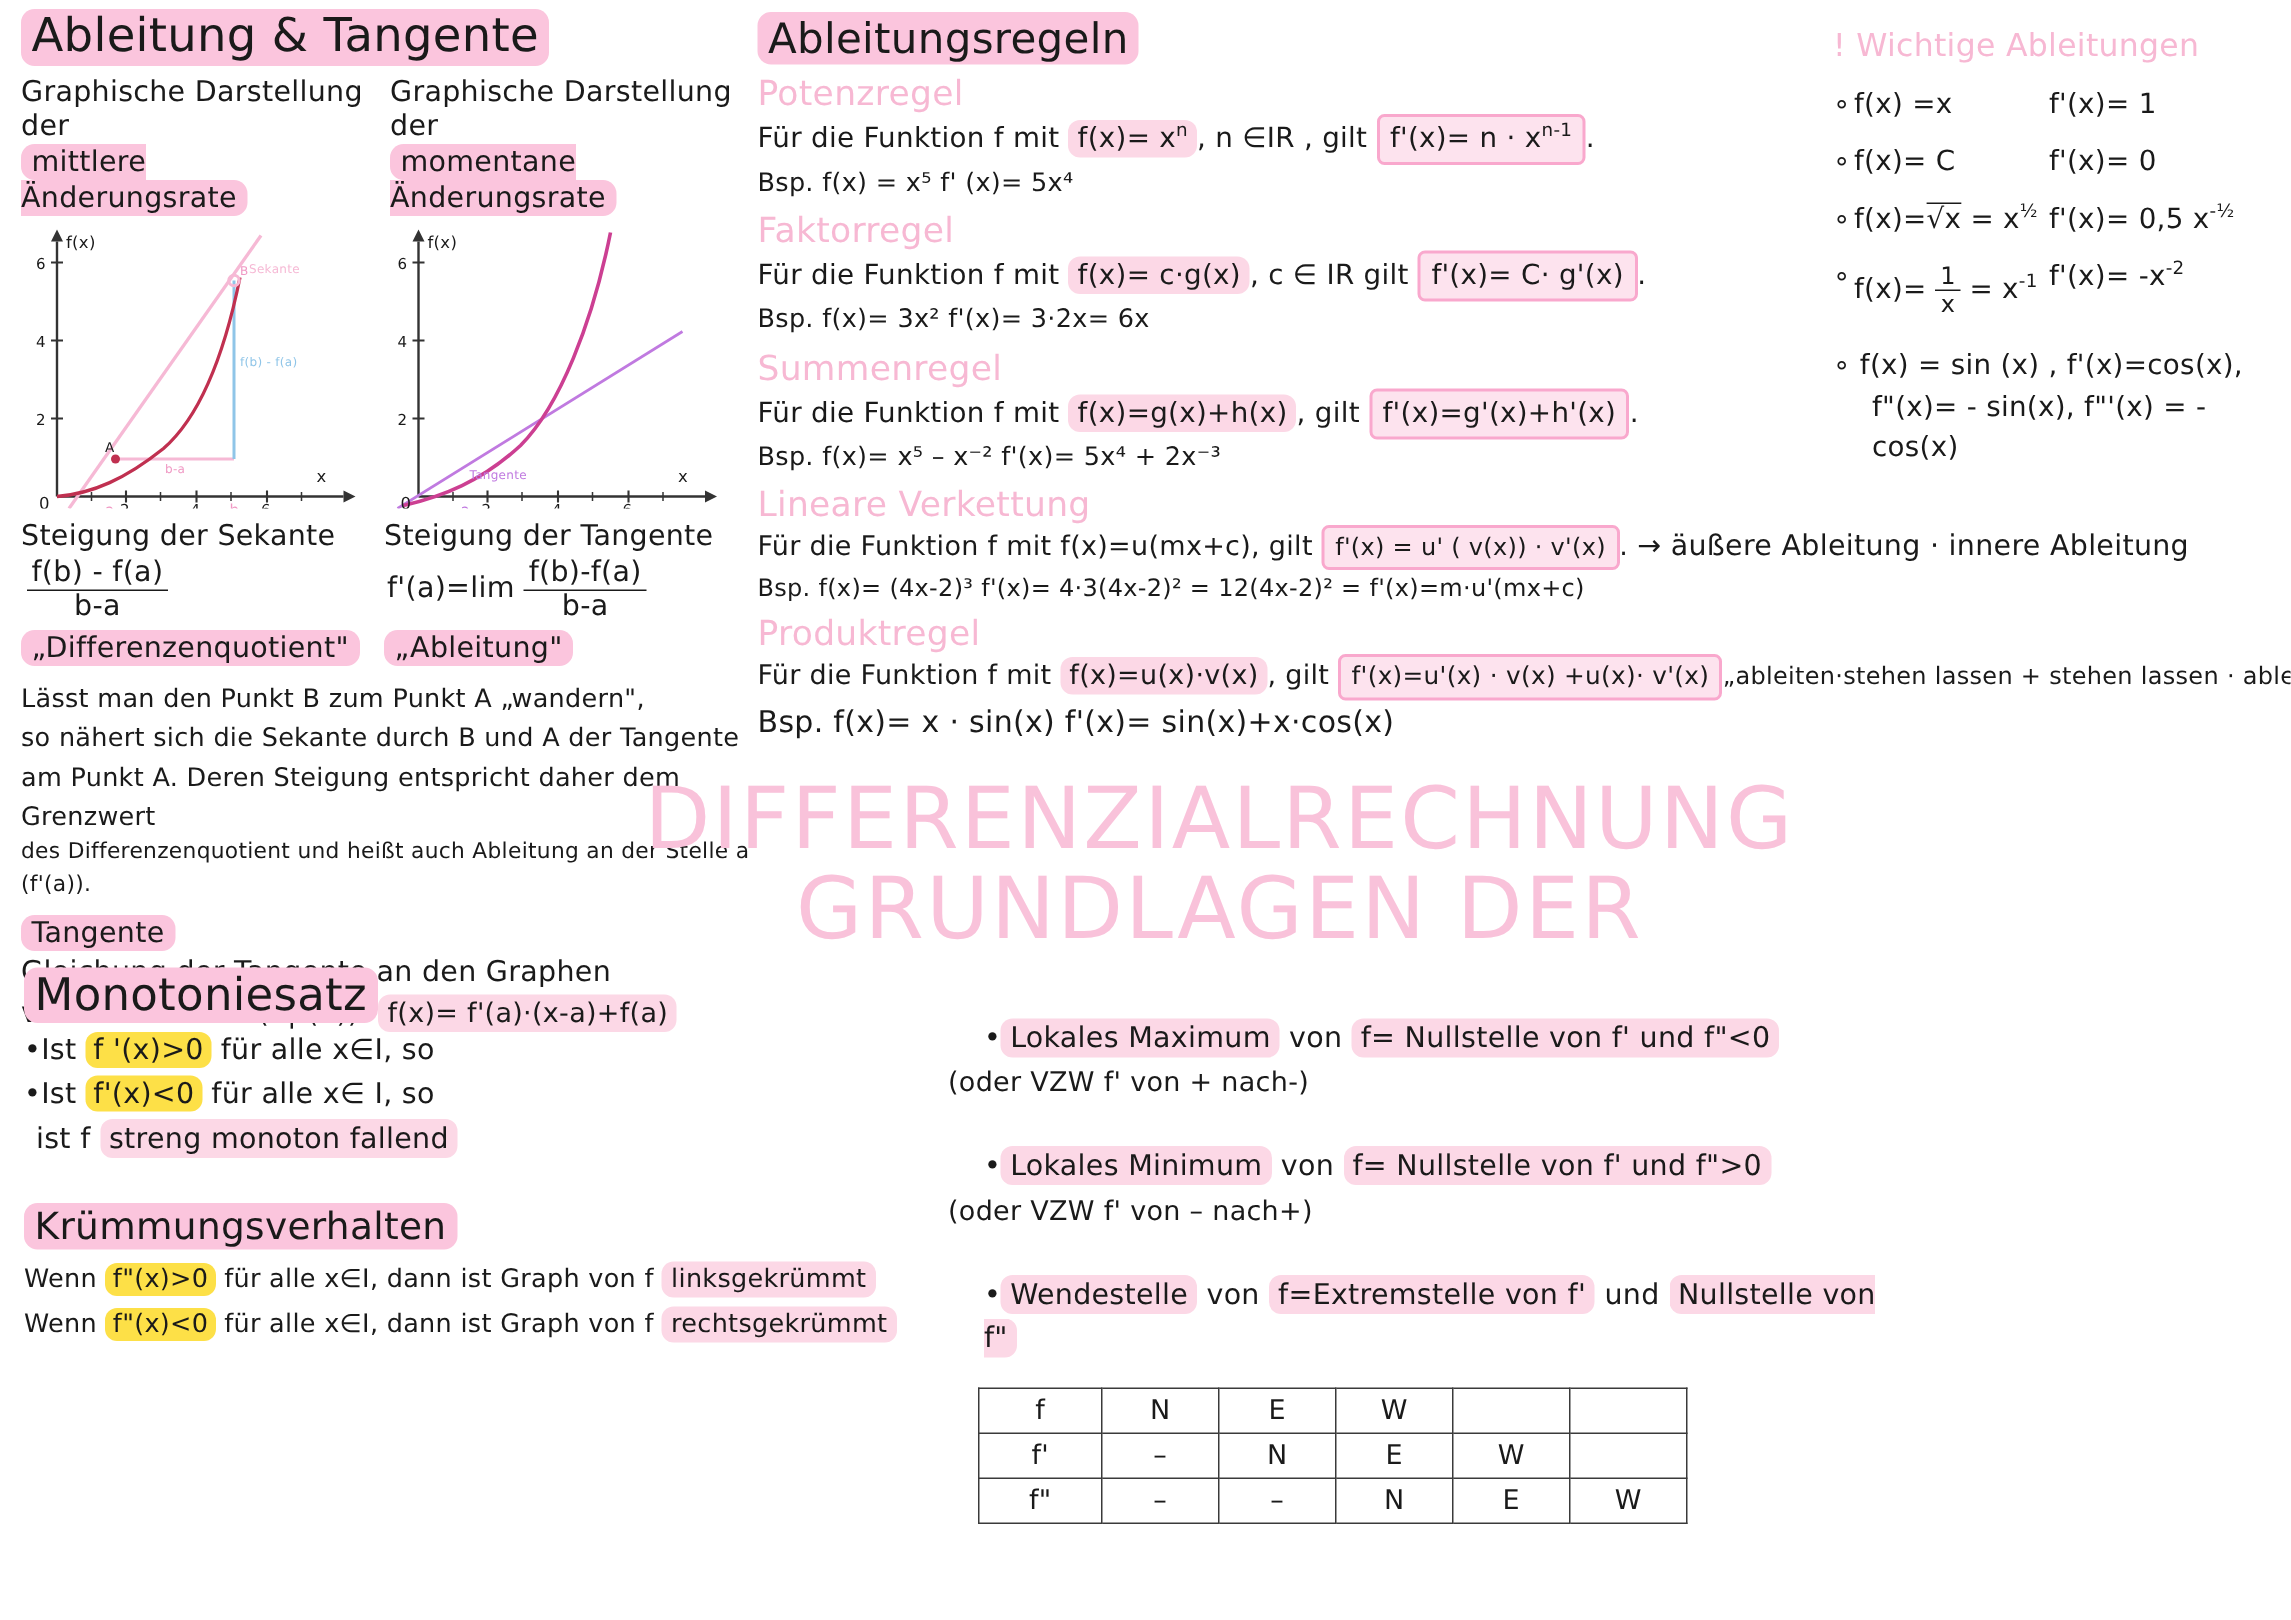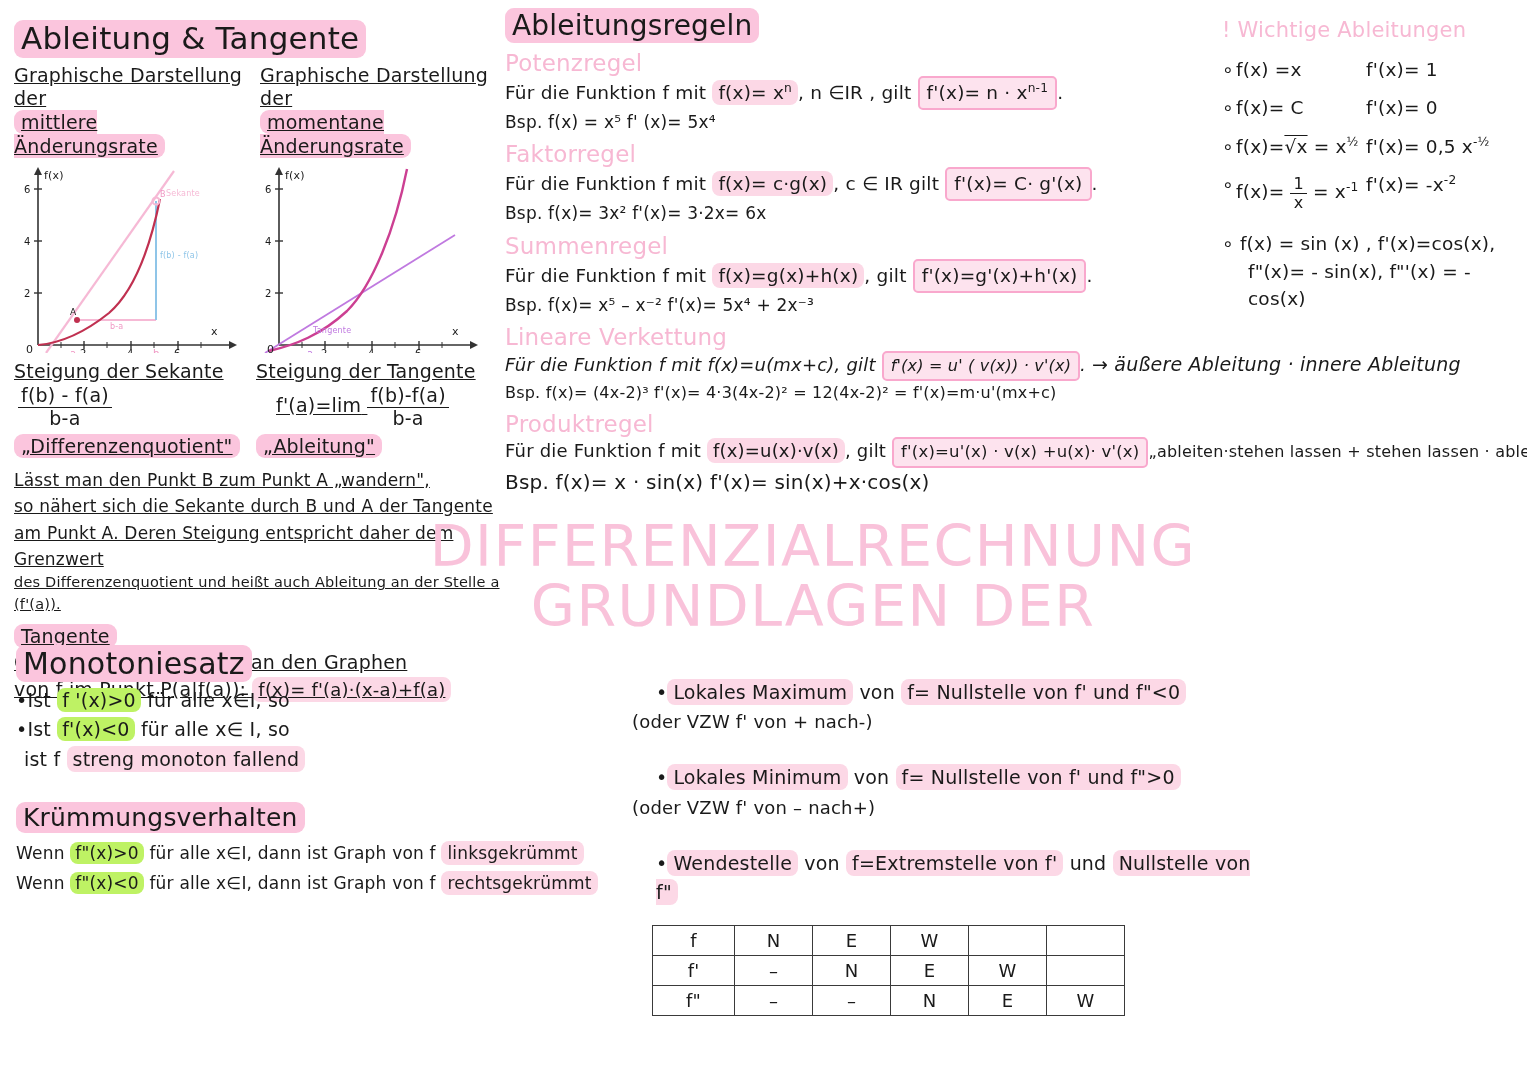--- a/index.html
+++ b/index.html
@@ -10,31 +10,31 @@
     font-family:"DejaVu Sans", sans-serif;
     color:#1a1a1a;
     position:relative;
     overflow:hidden;
   }
   .hand { font-family:"DejaVu Sans", sans-serif; letter-spacing:0.2px; }
 
   
   .hl       { background:#fbc5dd; border-radius:9px; padding:1px 7px; }
   .hl-soft  { background:#fcd8e6; border-radius:8px; padding:2px 6px; }
-  .hl-light { background:#bef264; border-radius:8px; padding:1px 5px; }
+  .hl-light { background:#fde047; border-radius:8px; padding:1px 5px; }
   .boxed    { background:#fde3ee; border:2.5px solid #f9a8cd; border-radius:5px; padding:1px 7px; display:inline-block; }
   .pinktext { color:#f7b8d3; }
 
   h1.sec, h2.sec { margin:0; font-weight:normal; }
 
   
   .blk { position:absolute; }
 
   
-  #left { left:14px; top:20px; width:500px;text-decoration:underline; }
+  #left { left:14px; top:6px; width:500px; }
   #title-ableitung { font-size:31px; line-height:1.15; display:inline-block; }
   .subhead { font-size:19px; line-height:1.25; }
   .graphs { display:flex; gap:6px; margin-top:4px; }
   .graph-wrap { width:235px; }
   .under-graph { font-size:19px; line-height:1.3; margin-top:2px; }
   .frac { display:inline-block; text-align:center; vertical-align:middle; line-height:1.12; }
   .frac .num { display:block; border-bottom:1.6px solid #1a1a1a; padding:0 3px; }
   .frac .den { display:block; padding:0 3px; }
   .body-text { font-size:17px; line-height:1.55; }
   .body-small { font-size:14.5px; line-height:1.5; }
@@ -198,21 +198,21 @@
     <div style="width:236px;">
       <div class="under-graph">Steigung der Sekante</div>
       <div class="under-graph frac" style="margin-left:4px;">
         <span class="num">f(b) - f(a)</span>
         <span class="den">b-a</span>
       </div>
       <div style="margin-top:6px;"><span class="hl" style="font-size:19px;">„Differenzenquotient"</span></div>
     </div>
     <div style="width:240px;">
       <div class="under-graph">Steigung der Tangente</div>
-      <div class="under-graph" style="margin-left:20px;">
+      <div class="under-graph" style="margin-left:2px;">
         <span>f'(a)=lim</span>
         <span class="frac">
           <span class="num">f(b)-f(a)</span>
           <span class="den">b-a</span>
         </span>
       </div>
       <div style="margin-top:6px;"><span class="hl" style="font-size:19px;">„Ableitung"</span></div>
     </div>
   </div>
 
@@ -258,21 +258,21 @@
   <div class="rule-name pinktext">Summenregel</div>
   <div class="rule-line">
     <span>Für die Funktion f mit</span>
     <span class="hl-soft">f(x)=g(x)+h(x)</span><span>, gilt</span>
     <span class="boxed">f'(x)=g'(x)+h'(x)</span>.
   </div>
   <div class="rule-bsp">Bsp. f(x)= x⁵ – x⁻²   f'(x)= 5x⁴ + 2x⁻³</div>
 
   
   <div class="rule-name pinktext">Lineare Verkettung</div>
-  <div class="rule-line" style="font-size:18px;font-style:italic;">
+  <div class="rule-line" style="font-size:18px;">
     <span>Für die Funktion f mit</span>
     <span>f(x)=u(mx+c)</span><span>, gilt</span>
     <span class="boxed" style="font-size:16px;">f'(x) = u' ( v(x)) · v'(x)</span>.
     <span style="font-size:19px;">→ äußere Ableitung · innere Ableitung</span>
   </div>
   <div class="rule-bsp" style="font-size:16px;">Bsp. f(x)= (4x-2)³    f'(x)= 4·3(4x-2)² = 12(4x-2)² = f'(x)=m·u'(mx+c)</div>
 
   
   <div class="rule-name pinktext">Produktregel</div>
   <div class="rule-line" style="font-size:18px;">

